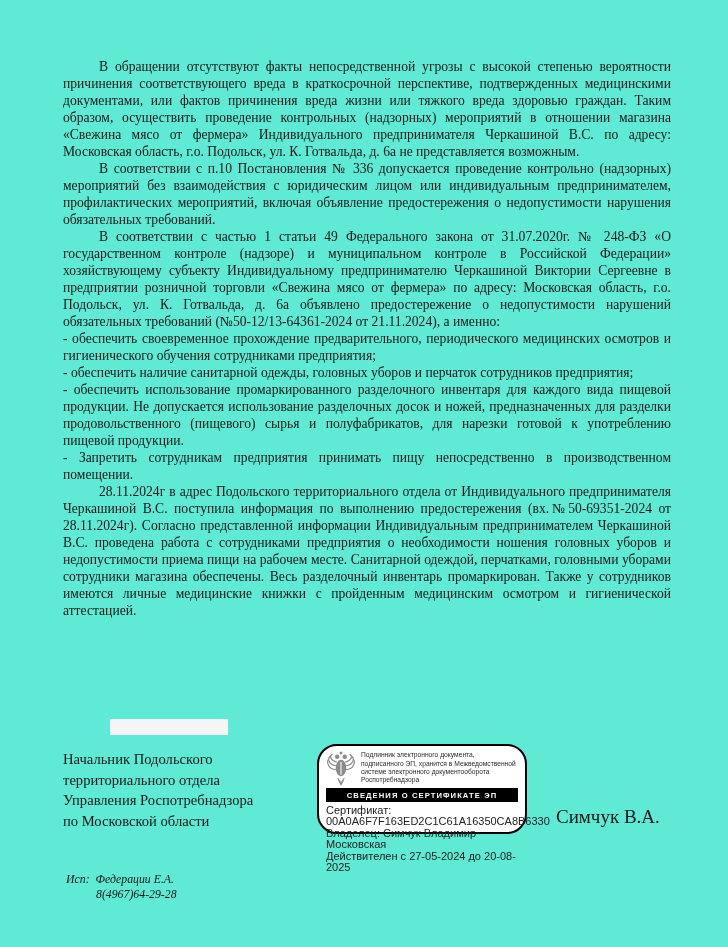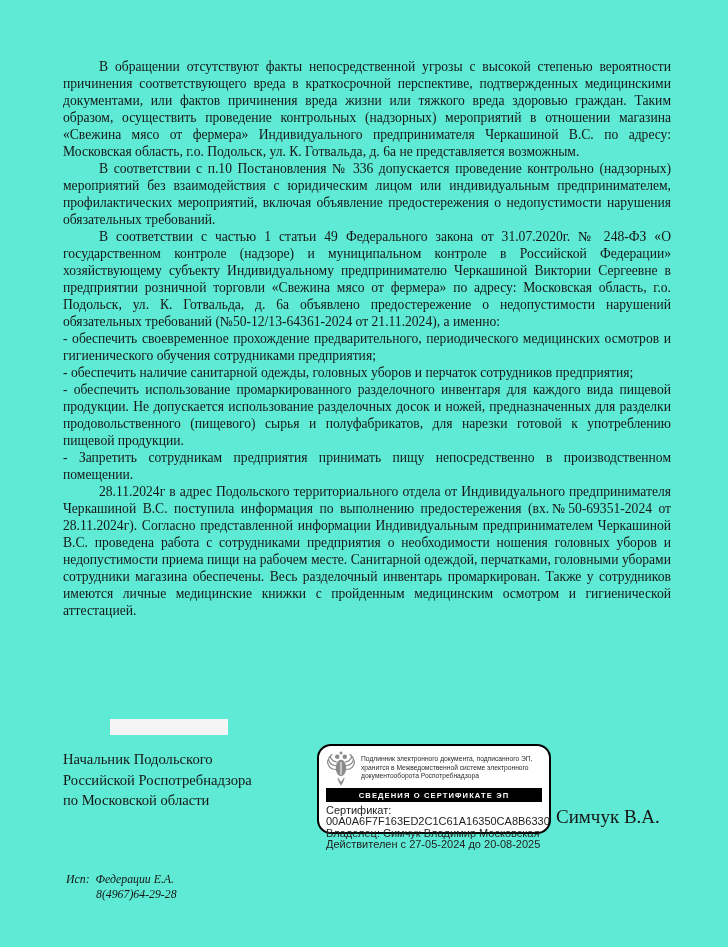--- a/index.html
+++ b/index.html
@@ -14,22 +14,22 @@
   }
   .body-text p { margin:0; }
   .body-text p.indent { text-indent:36px; }
 
   .scan-artifact { position:absolute; left:110px; top:719px; width:118px; height:16px; background:#f5f5f5; }
 
   .sig-block { position:absolute; left:63px; top:749px; font-size:14.6px; line-height:20.5px; }
   .signer    { position:absolute; left:556px; top:806px; font-size:19px; }
 
   .stamp {
-    position:absolute; left:317px; top:744px; width:234px; height:90px;
-    border:2px solid #000; border-radius:14px; background:#fff; box-sizing:border-box;
+    position:absolute; left:317px; top:744px; width:210px; height:90px;
+    border:2px solid #000; border-radius:20px; background:#fff; box-sizing:border-box;
     font-family:"Liberation Sans","DejaVu Sans",sans-serif;
   }
   .stamp-top { display:flex; align-items:center; gap:5px; padding:4px 7px 1px 7px; }
   .stamp-emblem { flex:0 0 auto; }
   .stamp-header { font-size:6.7px; line-height:8.4px; color:#2b2b2b; }
   .stamp-bar {
     background:#000; color:#fff; font-size:7.6px; font-weight:bold;
     letter-spacing:1.1px; text-align:center; margin:1px 7px 3px 7px; padding:2.5px 0 2px 0;
   }
   .stamp-details { padding:0 7px; font-size:11px; line-height:11.5px; color:#222; }
@@ -51,21 +51,22 @@
     <p>- обеспечить наличие санитарной одежды, головных уборов и перчаток сотрудников предприятия;</p>
     <p>- обеспечить использование промаркированного разделочного инвентаря для каждого вида пищевой продукции. Не допускается использование разделочных досок и ножей, предназначенных для разделки продовольственного (пищевого) сырья и полуфабрикатов, для нарезки готовой к употреблению пищевой продукции.</p>
     <p>- Запретить сотрудникам предприятия принимать пищу непосредственно в производственном помещении.</p>
     <p class="indent">28.11.2024г в адрес Подольского территориального отдела от Индивидуального предпринимателя Черкашиной В.С. поступила информация по выполнению предостережения (вх.№50-69351-2024 от 28.11.2024г). Согласно представленной информации Индивидуальным предпринимателем Черкашиной В.С. проведена работа с сотрудниками предприятия о необходимости ношения головных уборов и недопустимости приема пищи на рабочем месте. Санитарной одеждой, перчатками, головными уборами сотрудники магазина обеспечены. Весь разделочный инвентарь промаркирован. Также у сотрудников имеются личные медицинские книжки с пройденным медицинским осмотром и гигиенической аттестацией.</p>
   </div>
 
   <div class="scan-artifact"></div>
 
   <div class="sig-block">
     <div>Начальник Подольского</div>
-    <div>Российской Роспотребнадзора</div>
+    <div>территориального отдела</div>
+    <div>Управления Роспотребнадзора</div>
     <div>по Московской области</div>
   </div>
 
   <div class="stamp">
     <div class="stamp-top">
       <svg class="stamp-emblem" width="30" height="36" viewBox="0 0 40 48">
         <g stroke="#8b8b8b" fill="none" stroke-width="1.6" stroke-linecap="round">
           <path d="M14 16 C6 14 4 8 8 6"></path>
           <path d="M13 21 C4 20 2 12 5 9"></path>
           <path d="M13 26 C3 26 1 16 3 13"></path>

